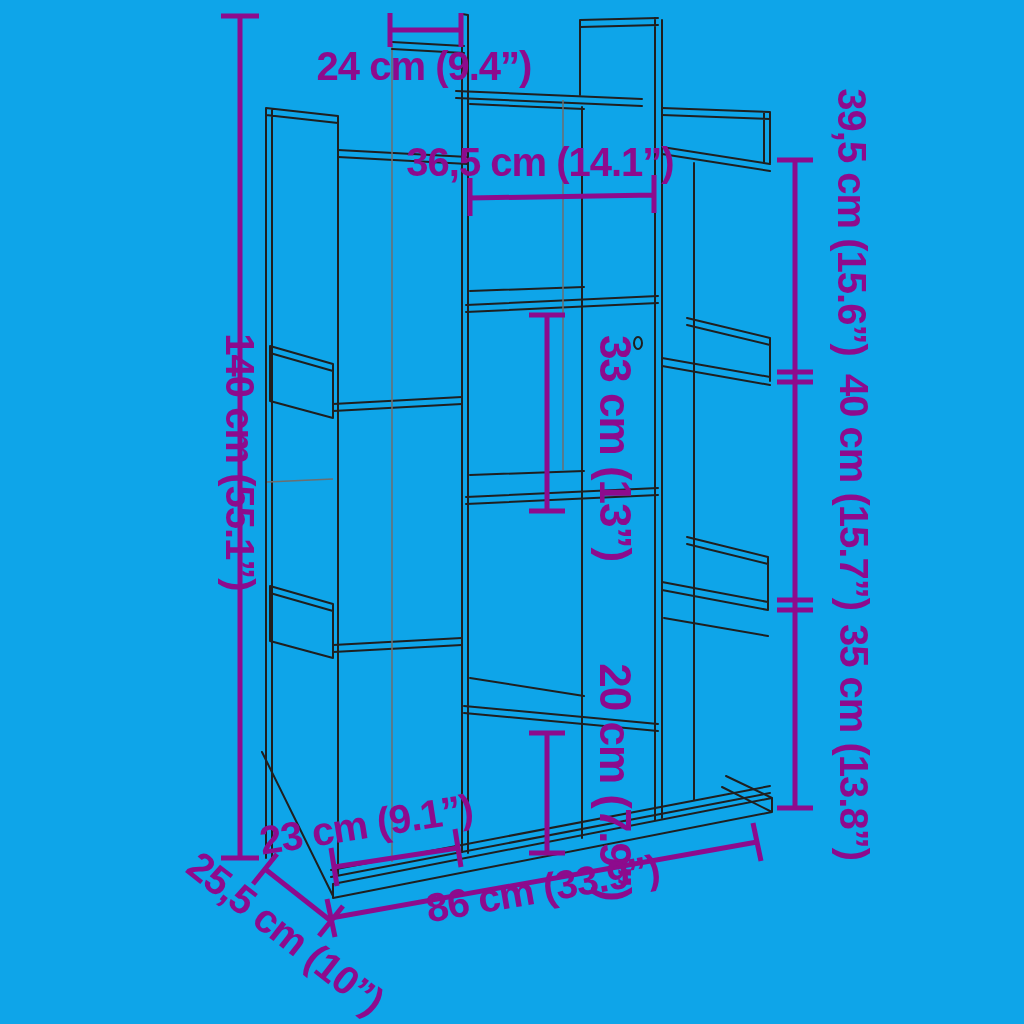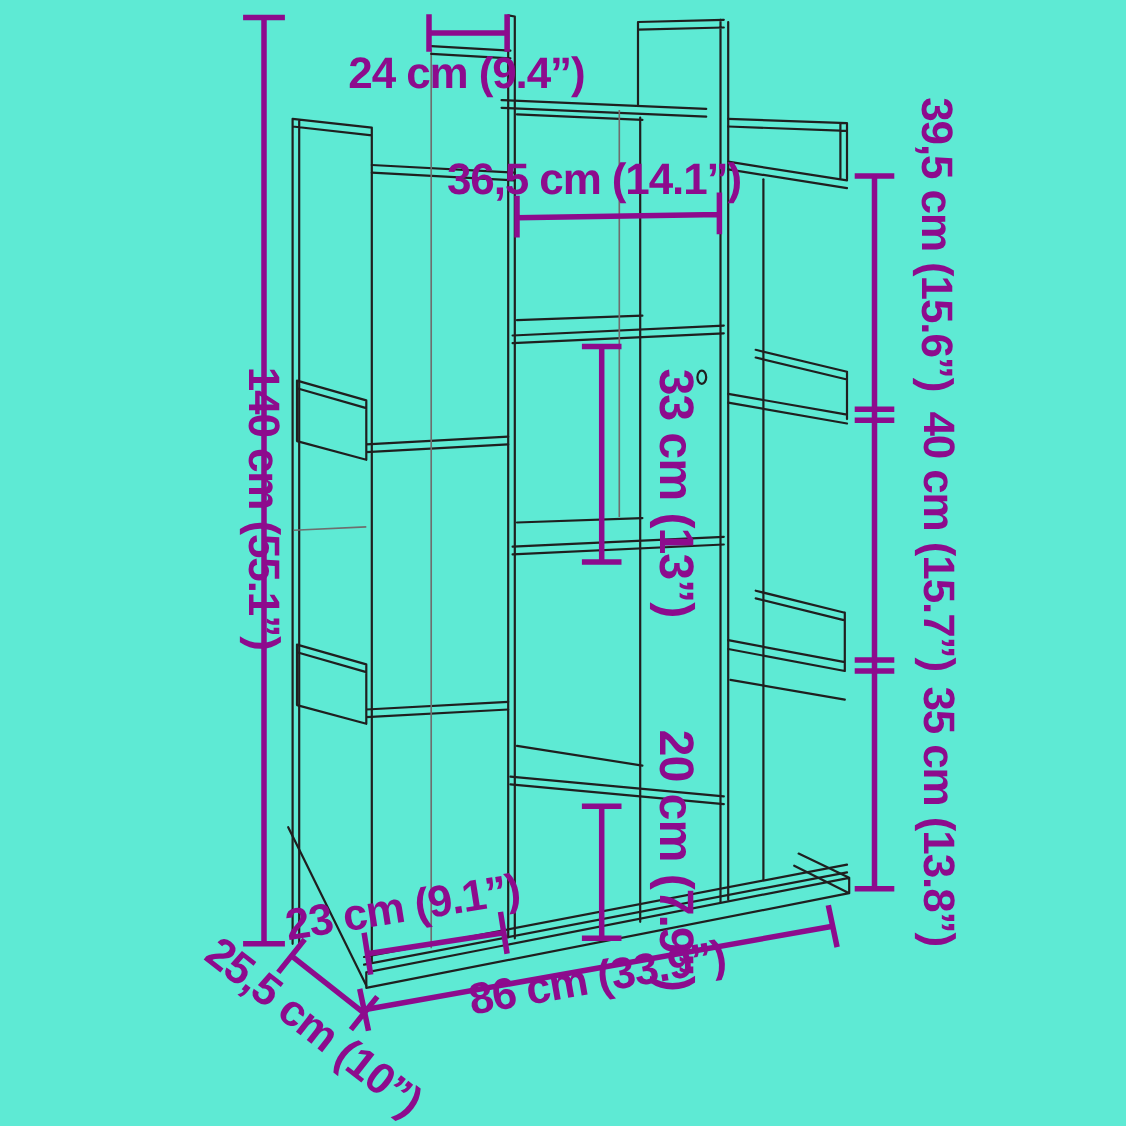--- a/index.html
+++ b/index.html
@@ -1,16 +1,16 @@
 <!DOCTYPE html>
 <html><head>
 <meta charset="utf-8">
 <style>
   html,body{margin:0;padding:0;background:#ffffff;}
-  .stage{width:1024px;height:1024px;position:relative;background:#5eead4;overflow:hidden;}
+  .stage{width:1024px;height:1024px;position:relative;background:#0ea5e9;overflow:hidden;}
   svg{display:block;}
   text{font-family:"Liberation Sans","DejaVu Sans",sans-serif;font-weight:bold;letter-spacing:-1px;}
   .dim-text{font-size:40px;}
   .dim-text-big{font-size:44px;}
   .outline{stroke:#1f1f1f;stroke-width:2;fill:none;stroke-linecap:round;}
   .outline-thin{stroke:#6e6e6e;stroke-width:1.5;fill:none;}
   .dimline{stroke-width:5;fill:none;stroke-linecap:butt;}
 </style>
 </head>
 <body>

